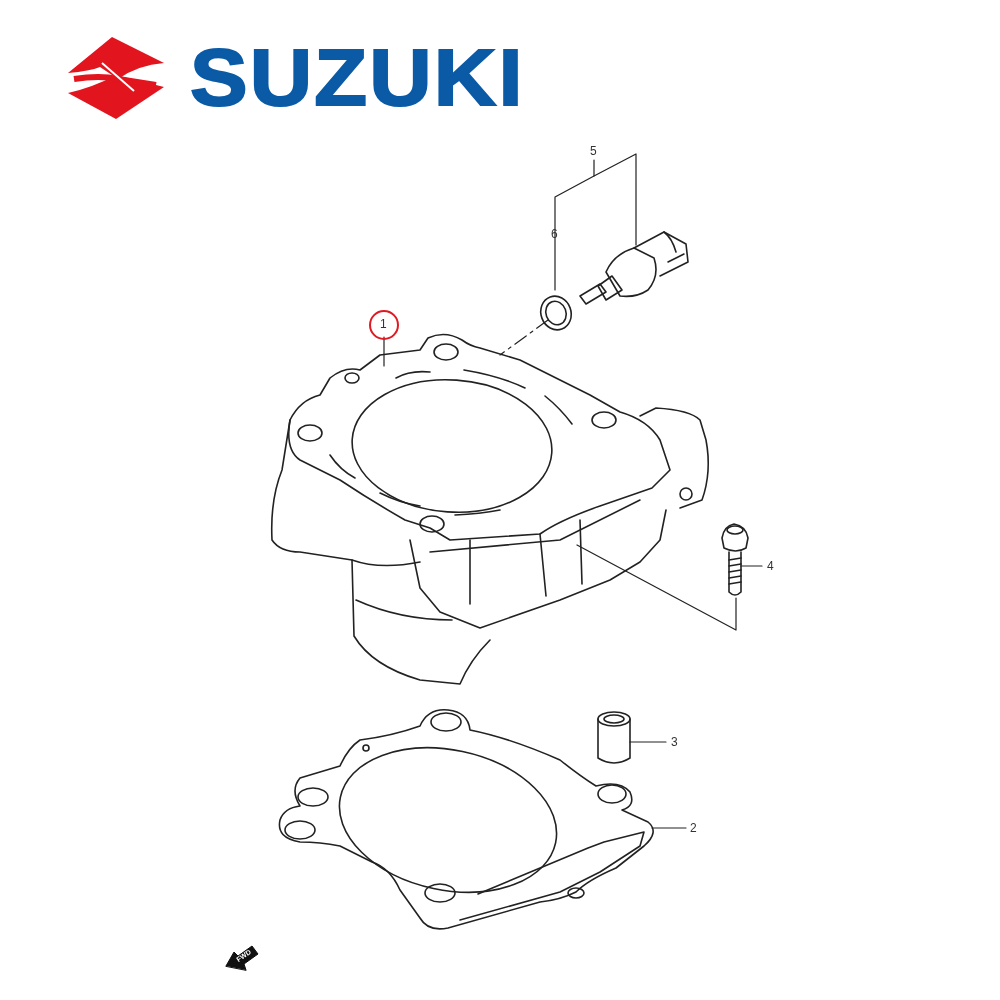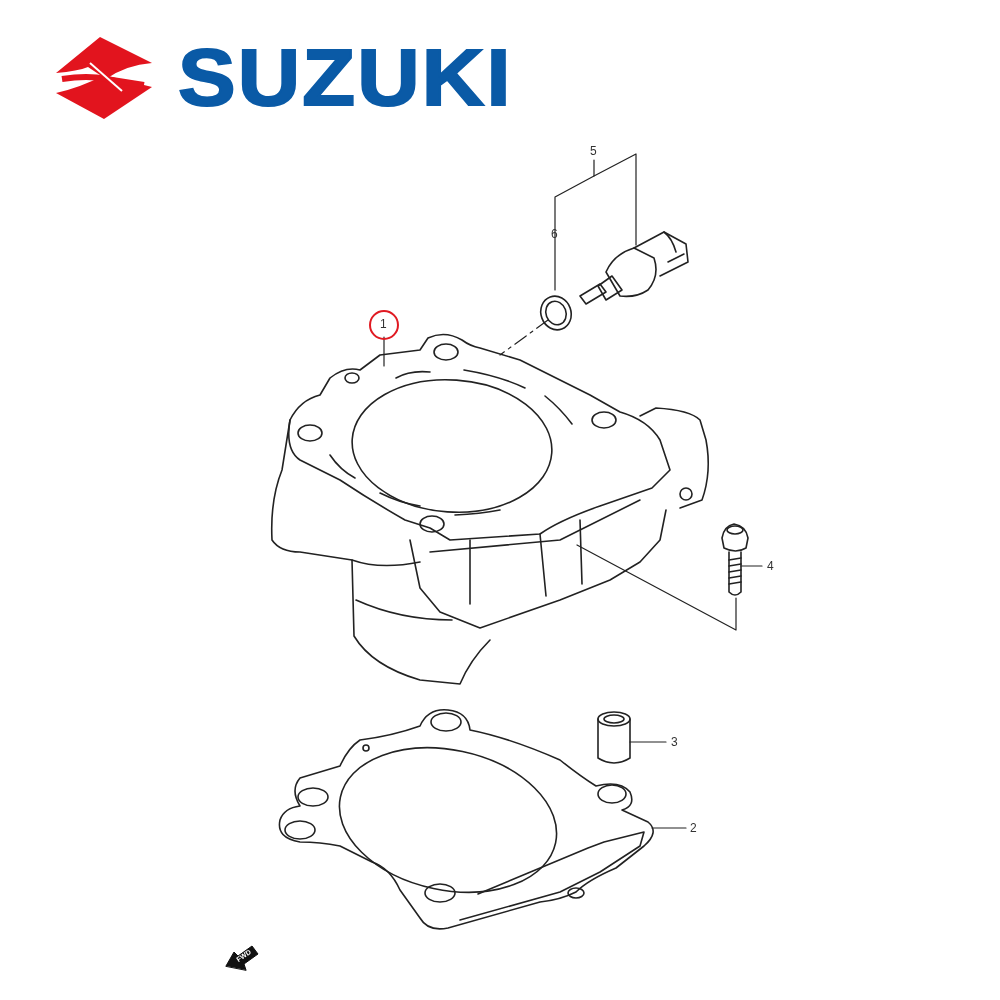--- a/index.html
+++ b/index.html
@@ -1,17 +1,17 @@
 <!DOCTYPE html>
 <html><head>
 <meta charset="utf-8">
 <style>
   html, body { margin: 0; padding: 0; background: #ffffff; }
   body { width: 1000px; height: 1000px; position: relative; overflow: hidden; font-family: "Liberation Sans", sans-serif; }
-  .logo { position: absolute; left: 40px; top: 30px; width: 470px; height: 90px; }
+  .logo { position: absolute; left: 52px; top: 30px; width: 470px; height: 90px; }
   .logo-mark { position: absolute; left: 8px; top: 5px; width: 110px; height: 85px; }
   .logo-word { position: absolute; left: 138px; top: 8px; font-family: "Liberation Sans", sans-serif; font-weight: 900; font-size: 80px; line-height: 80px; color: #0a5aa6; letter-spacing: 2px; transform: scaleX(1.08); transform-origin: left center; -webkit-text-stroke: 2px #0a5aa6; }
   .diagram { position: absolute; left: 0; top: 0; width: 1000px; height: 1000px; }
   .callout { position: absolute; font-family: "Liberation Sans", sans-serif; font-size: 12px; color: #333; line-height: 12px; }
   .highlight-ring { position: absolute; width: 30px; height: 30px; border: 2.5px solid #e01a22; border-radius: 50%; box-sizing: border-box; }
 </style>
 </head>
 <body>
 
 <div class="logo">

